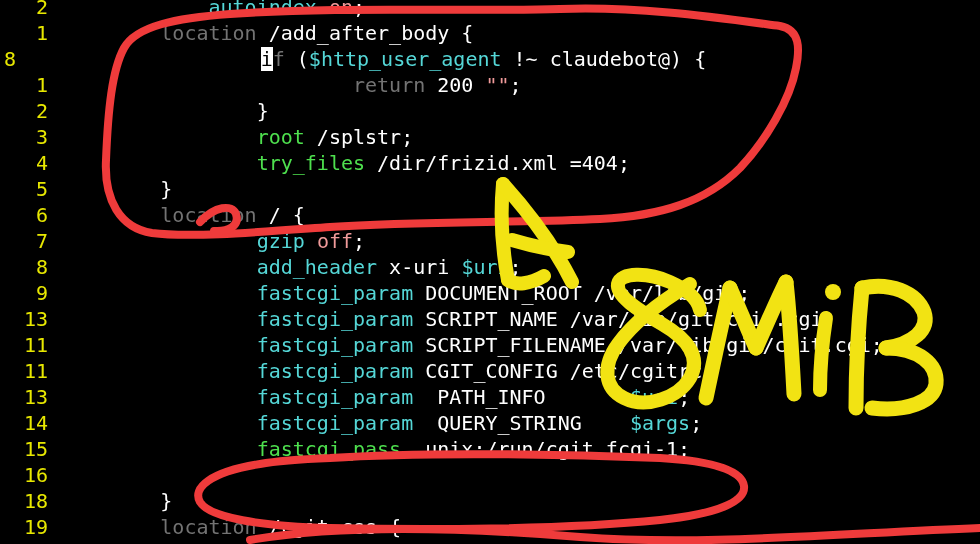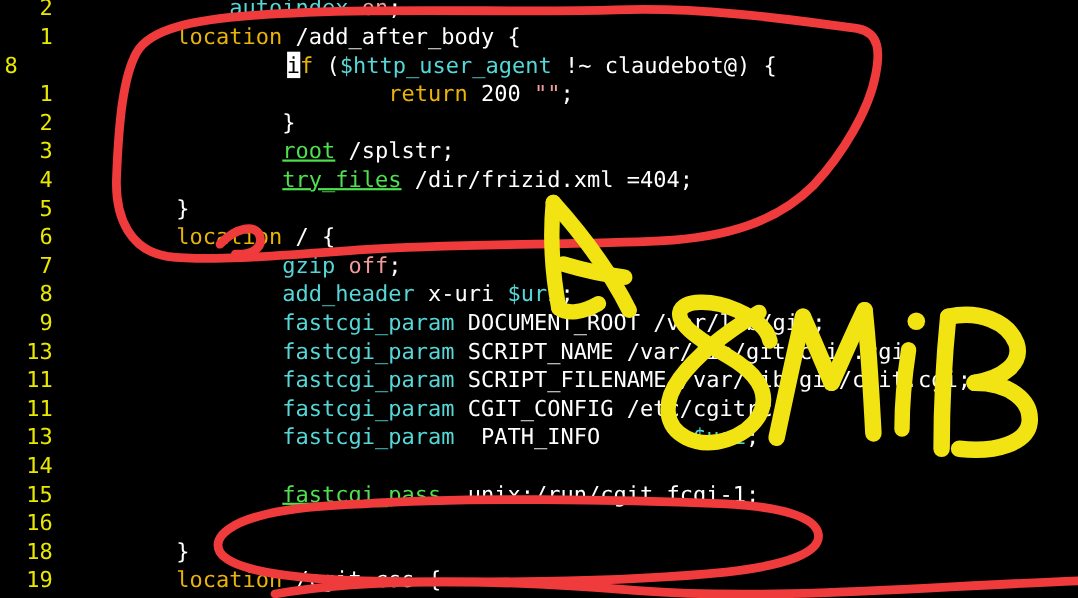--- a/index.html
+++ b/index.html
@@ -44,23 +44,23 @@
     text-align: left;
     padding-left: 4px;
     color: #e8e800;
   }
   .codetext {
     padding-left: 16px;
     white-space: pre;
     color: #ffffff;
   }
   
-  .kw-yellow { color: #eab308; text-align: center; }
+  .kw-yellow { color: #737373; text-align: center; }
   .kw-cyan   { color: #55d7d7; }
-  .kw-green  { color: #4ee04e; text-decoration: underline; }
+  .kw-green  { color: #4ee04e; }
   .val-pink  { color: #f09a9a; }
   .var-cyan  { color: #55d7d7; }
   .plain     { color: #ffffff; }
   .cursor {
     background: #ffffff;
     color: #000000;
   }
   #annotations {
     position: absolute;
     left: 0;
@@ -85,21 +85,21 @@
       <div class="code-line"><span class="gutter">4</span><span class="codetext"><span class="plain">                </span><span class="kw-green">try_files</span><span class="plain"> /dir/frizid.xml =404;</span></span></div>
       <div class="code-line"><span class="gutter">5</span><span class="codetext"><span class="plain">        }</span></span></div>
       <div class="code-line"><span class="gutter">6</span><span class="codetext"><span class="plain">        </span><span class="kw-yellow">location</span><span class="plain"> / {</span></span></div>
       <div class="code-line"><span class="gutter">7</span><span class="codetext"><span class="plain">                </span><span class="kw-cyan">gzip</span><span class="plain"> </span><span class="val-pink">off</span><span class="plain">;</span></span></div>
       <div class="code-line"><span class="gutter">8</span><span class="codetext"><span class="plain">                </span><span class="kw-cyan">add_header</span><span class="plain"> x-uri </span><span class="var-cyan">$uri</span><span class="plain">;</span></span></div>
       <div class="code-line"><span class="gutter">9</span><span class="codetext"><span class="plain">                </span><span class="kw-cyan">fastcgi_param</span><span class="plain"> DOCUMENT_ROOT /var/lib/git;</span></span></div>
       <div class="code-line"><span class="gutter">13</span><span class="codetext"><span class="plain">                </span><span class="kw-cyan">fastcgi_param</span><span class="plain"> SCRIPT_NAME /var/lib/git/cgit.cgi;</span></span></div>
       <div class="code-line"><span class="gutter">11</span><span class="codetext"><span class="plain">                </span><span class="kw-cyan">fastcgi_param</span><span class="plain"> SCRIPT_FILENAME /var/lib/git/cgit.cgi;</span></span></div>
       <div class="code-line"><span class="gutter">11</span><span class="codetext"><span class="plain">                </span><span class="kw-cyan">fastcgi_param</span><span class="plain"> CGIT_CONFIG /etc/cgitrc;</span></span></div>
       <div class="code-line"><span class="gutter">13</span><span class="codetext"><span class="plain">                </span><span class="kw-cyan">fastcgi_param</span><span class="plain">  PATH_INFO       </span><span class="var-cyan">$uri</span><span class="plain">;</span></span></div>
-      <div class="code-line"><span class="gutter">14</span></div>
+      <div class="code-line"><span class="gutter">14</span><span class="codetext"><span class="plain">                </span><span class="kw-cyan">fastcgi_param</span><span class="plain">  QUERY_STRING    </span><span class="var-cyan">$args</span><span class="plain">;</span></span></div>
       <div class="code-line"><span class="gutter">15</span><span class="codetext"><span class="plain">                </span><span class="kw-green">fastcgi_pass</span><span class="plain">  unix:/run/cgit.fcgi-1;</span></span></div>
       <div class="code-line"><span class="gutter">16</span></div>
       <div class="code-line"><span class="gutter">18</span><span class="codetext"><span class="plain">        }</span></span></div>
       <div class="code-line"><span class="gutter">19</span><span class="codetext"><span class="plain">        </span><span class="kw-yellow">location</span><span class="plain"> /cgit-css {</span></span></div>
     </div>
 
   <svg id="annotations" viewBox="0 0 980 544" xmlns="http://www.w3.org/2000/svg">
 
     <path d="M 230 14
              C 340 6, 470 12, 560 9

